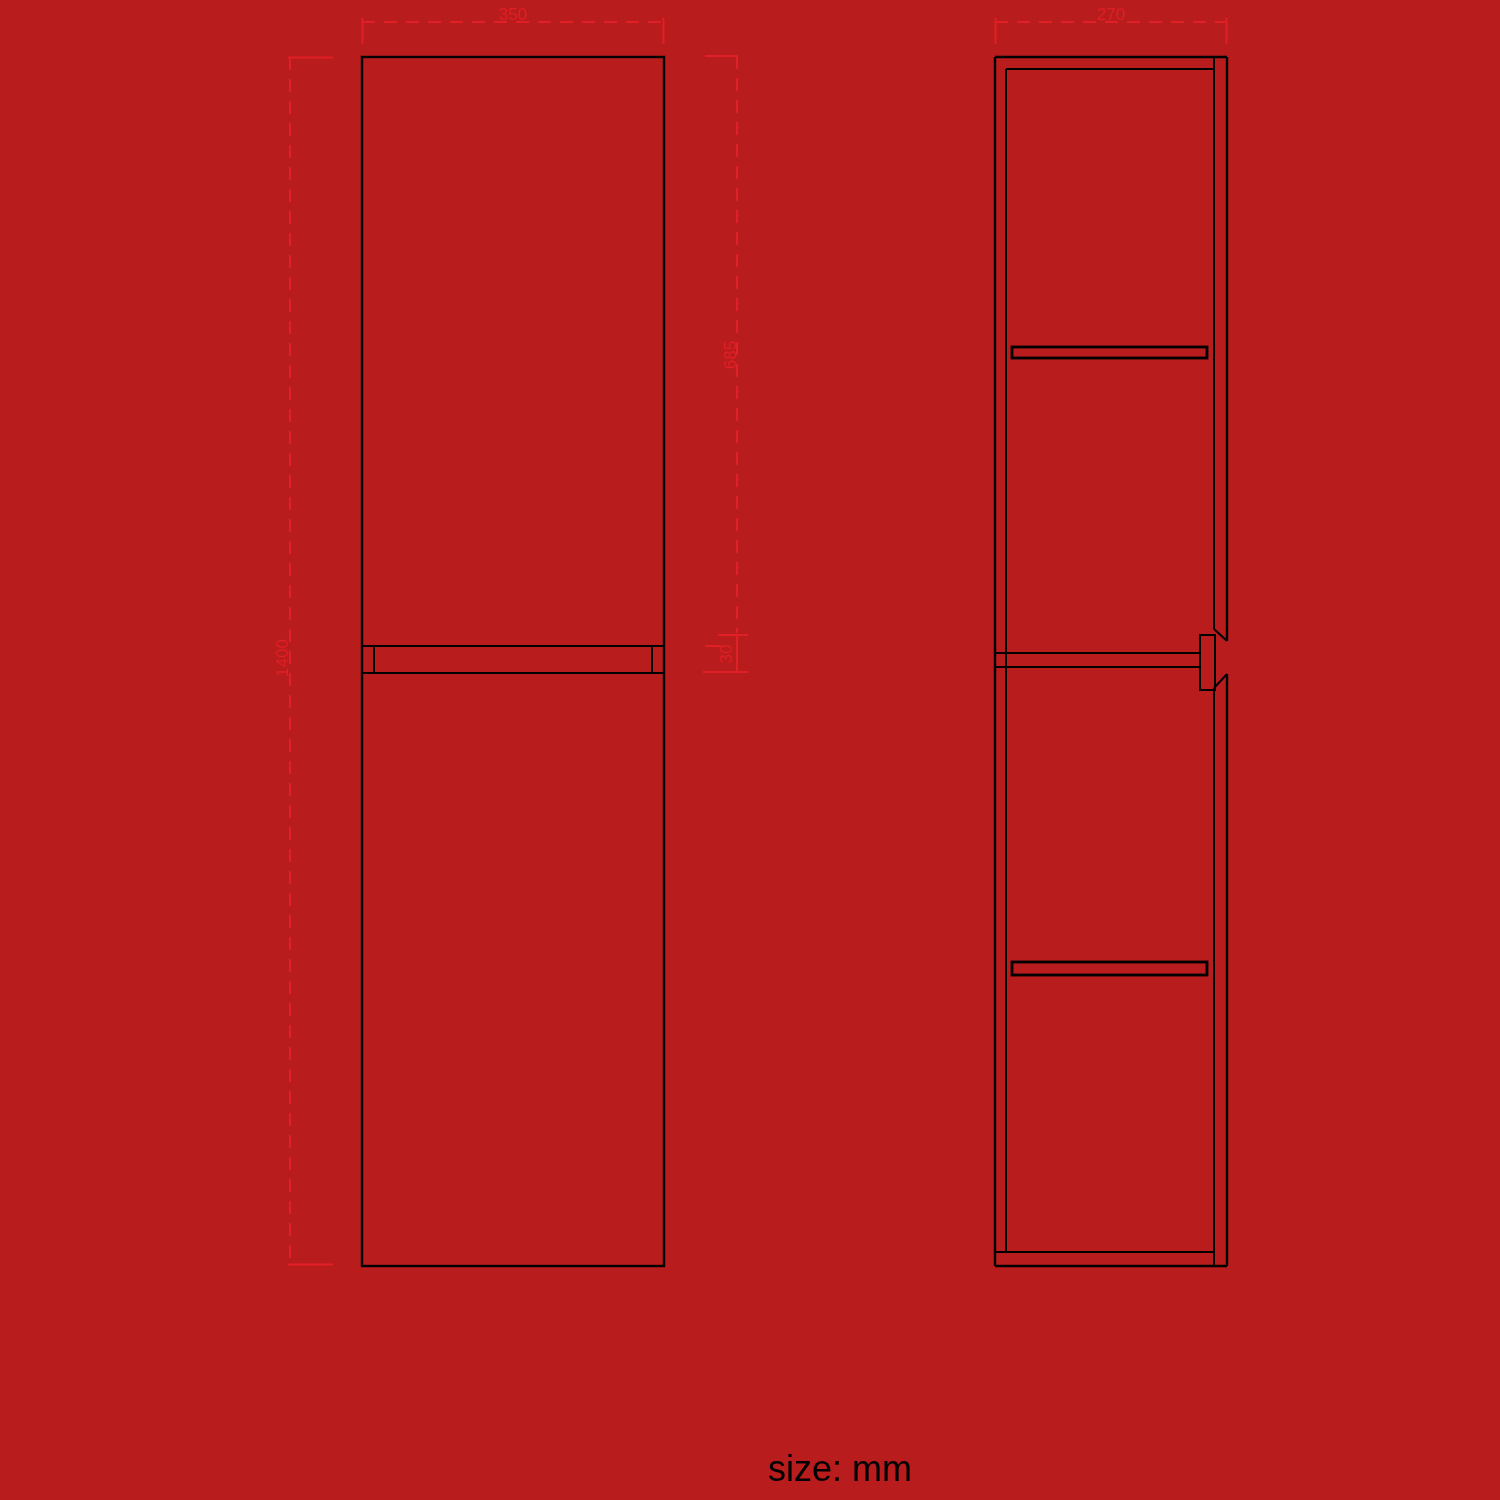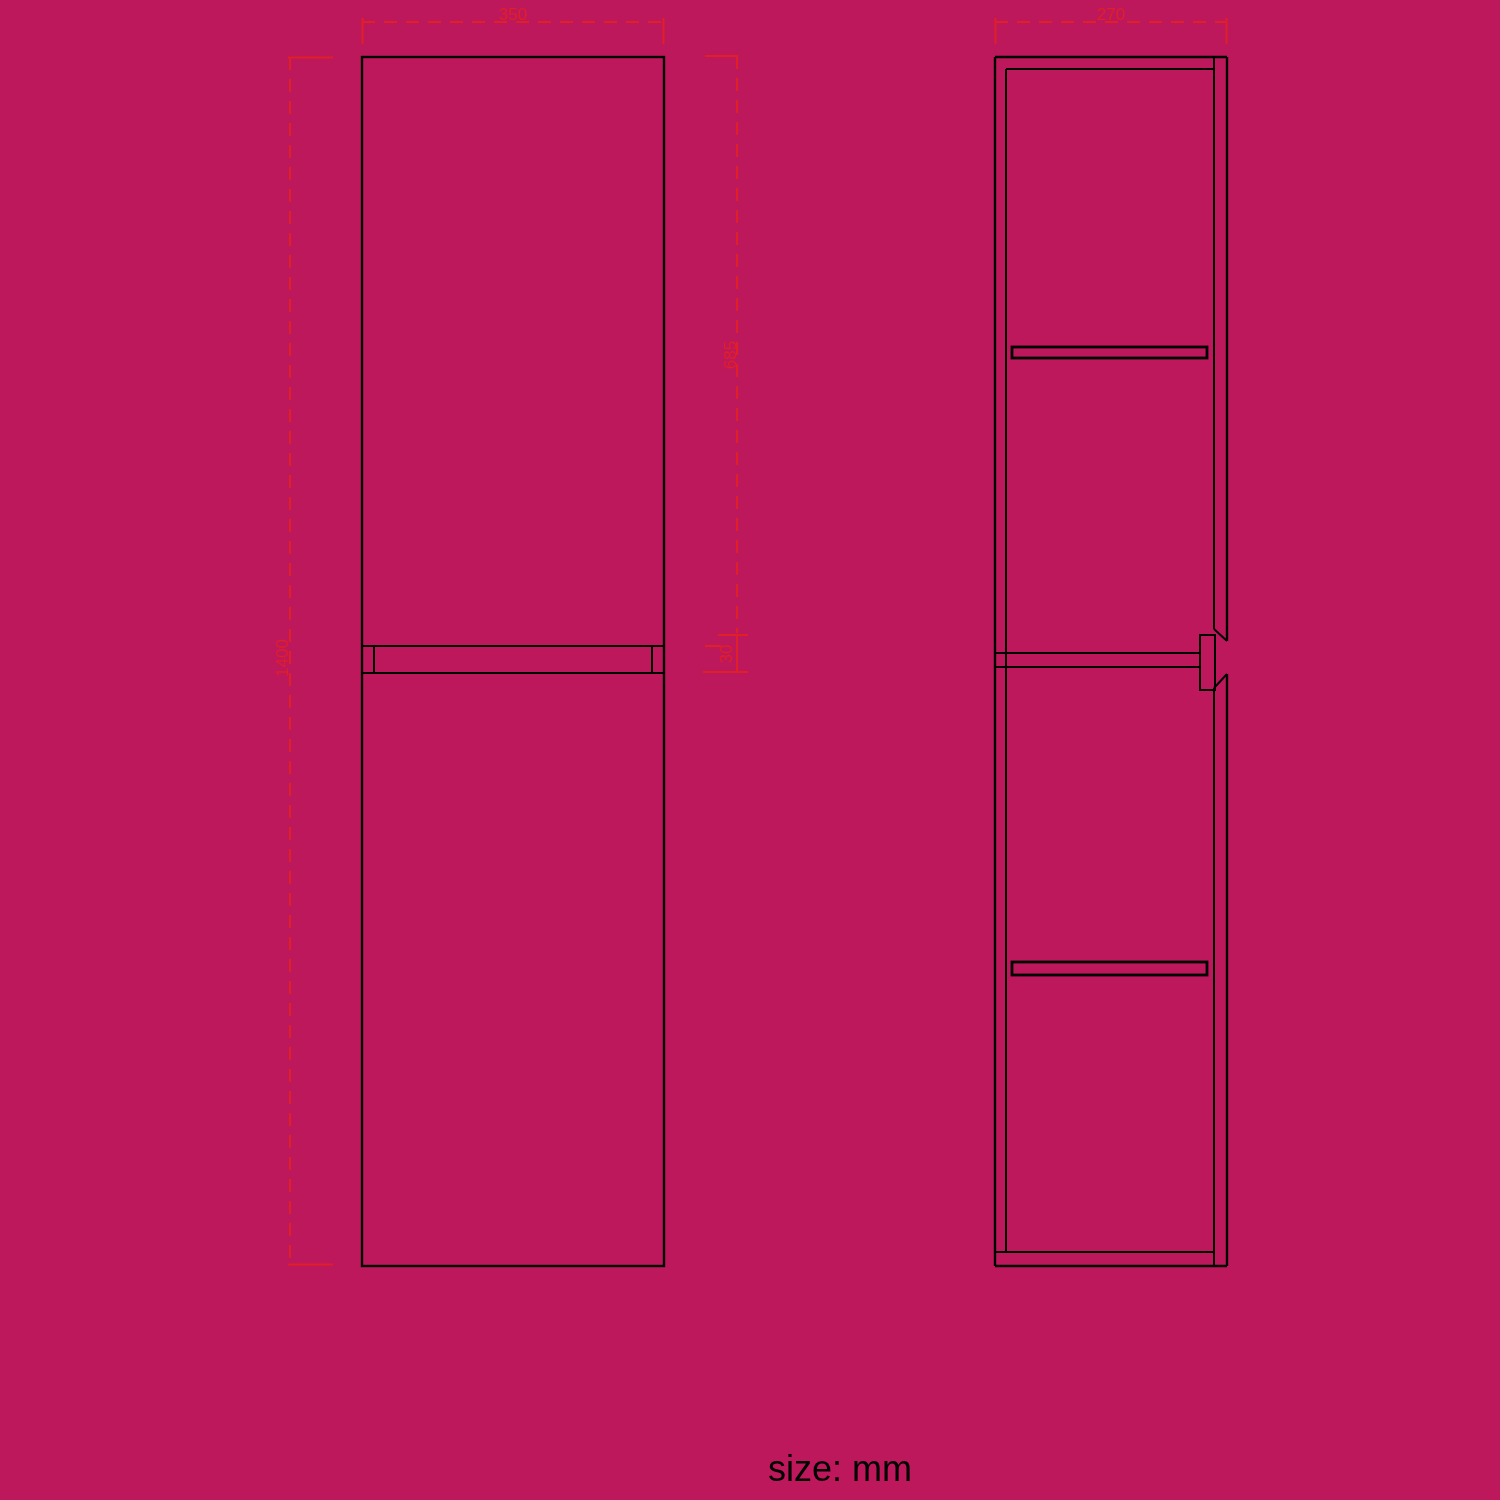--- a/index.html
+++ b/index.html
@@ -4,21 +4,21 @@
 <style>
   html, body {
     margin: 0;
     padding: 0;
     background: #ffffff;
   }
   .canvas {
     position: relative;
     width: 1500px;
     height: 1500px;
-    background: #be185d;
+    background: #b91c1c;
     overflow: hidden;
     font-family: "Liberation Sans", sans-serif;
   }
   svg { position: absolute; left: 0; top: 0; }
 
   
   .k  { stroke: #000000; stroke-width: 2;   fill: none; }
   .k-outer { stroke: #000000; stroke-width: 2.4; fill: none; }
   .k-shelf { stroke: #000000; stroke-width: 2.8; fill: none; }
 

